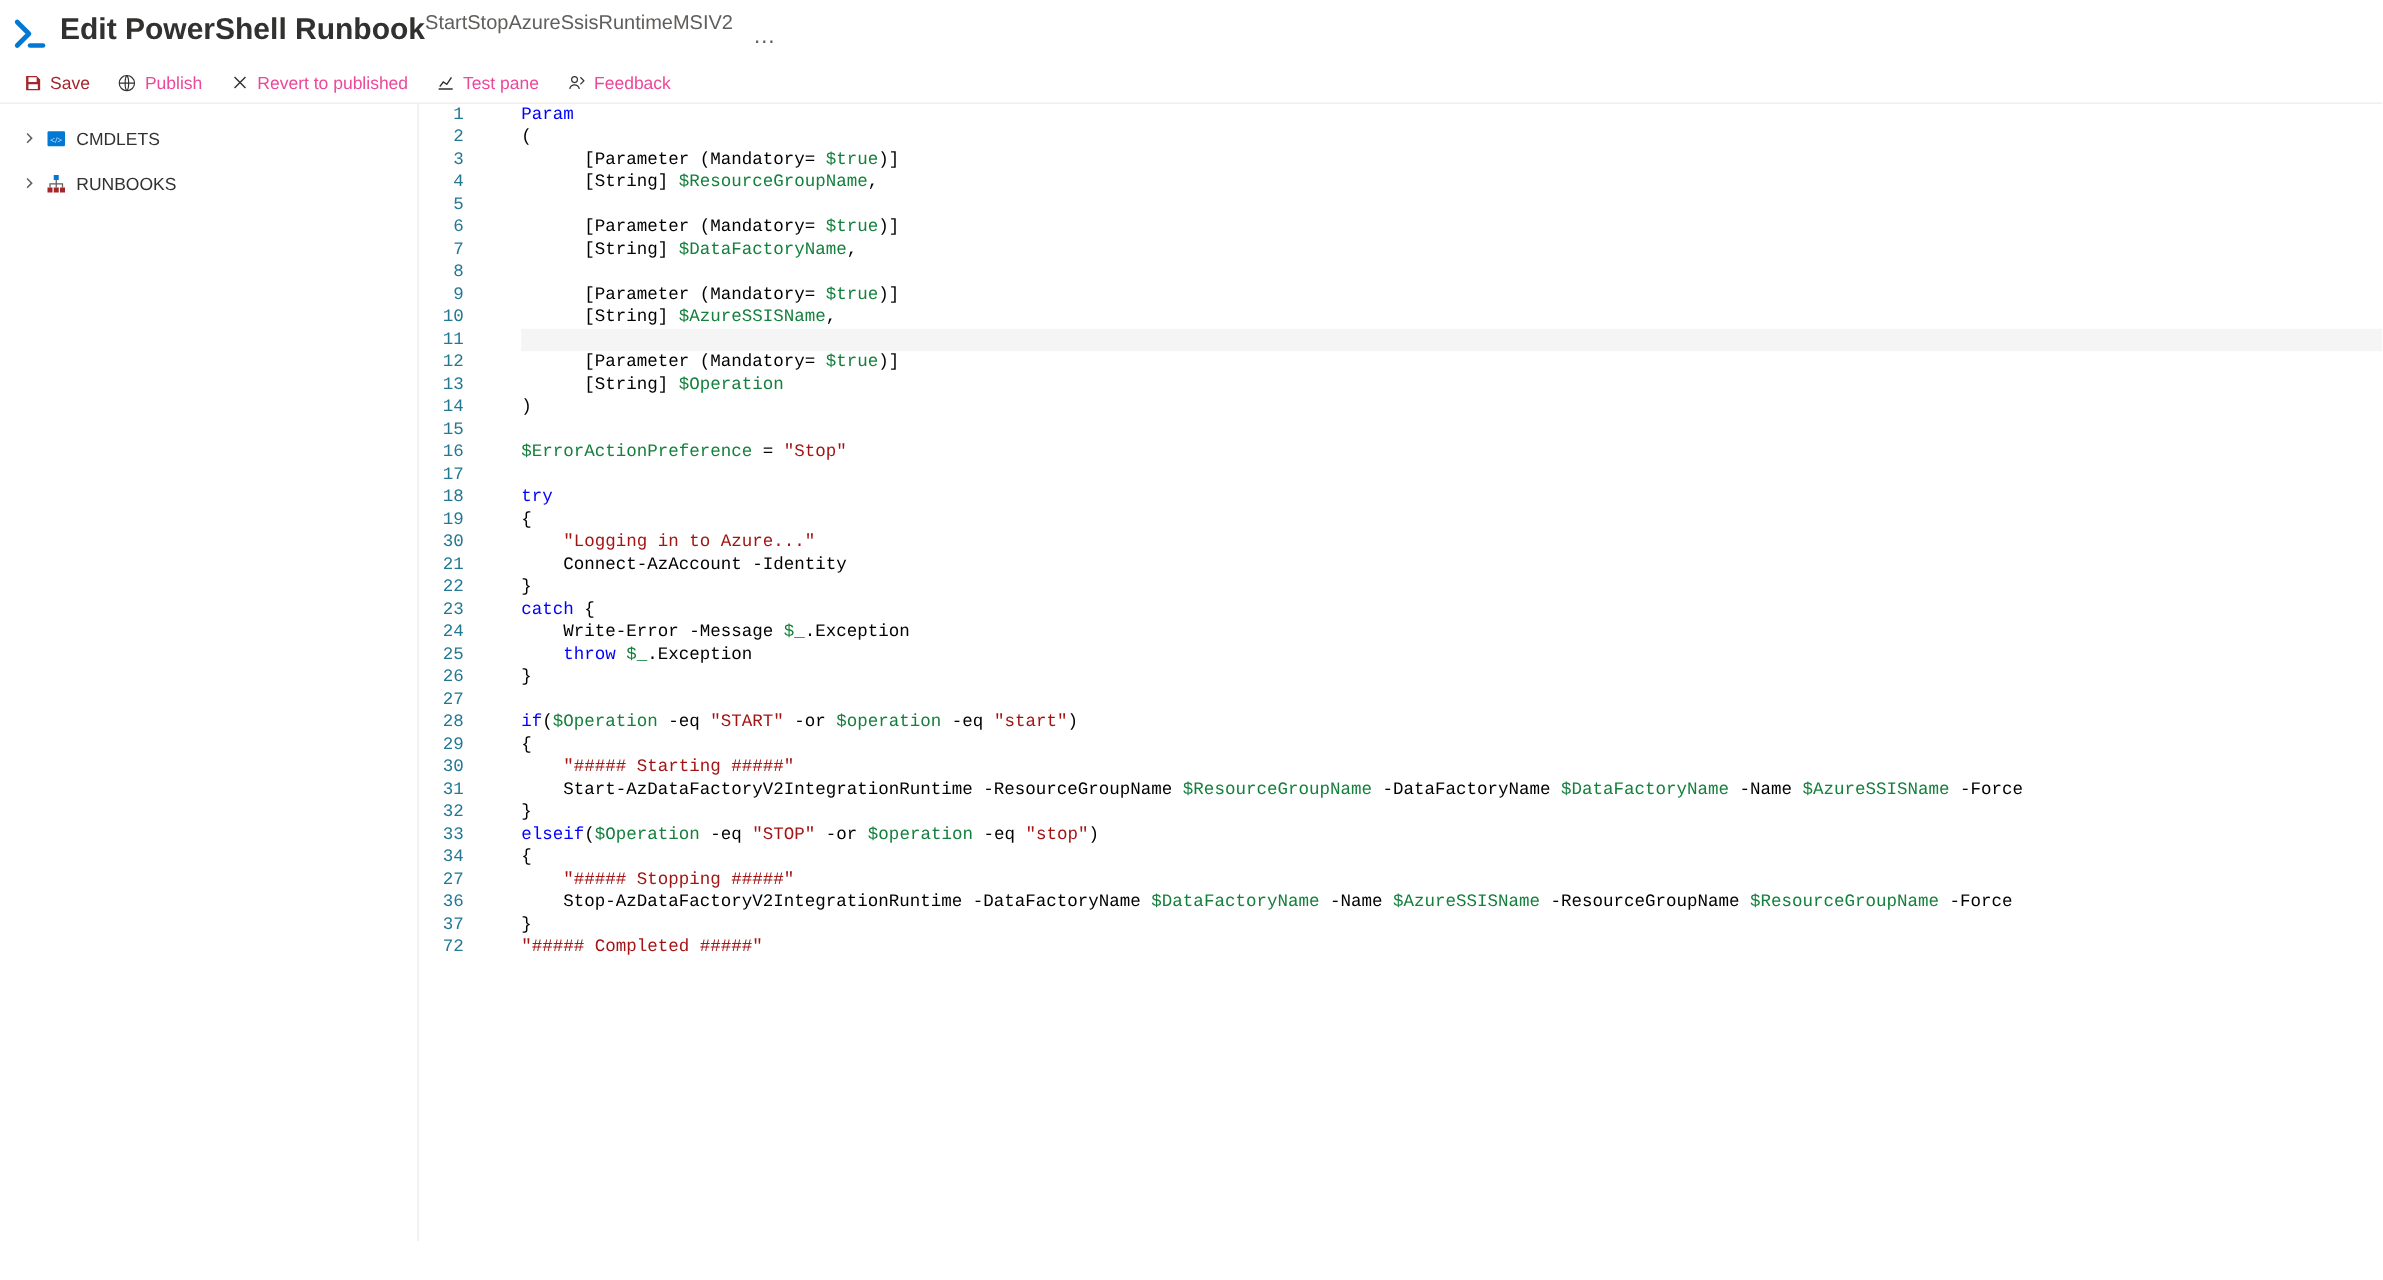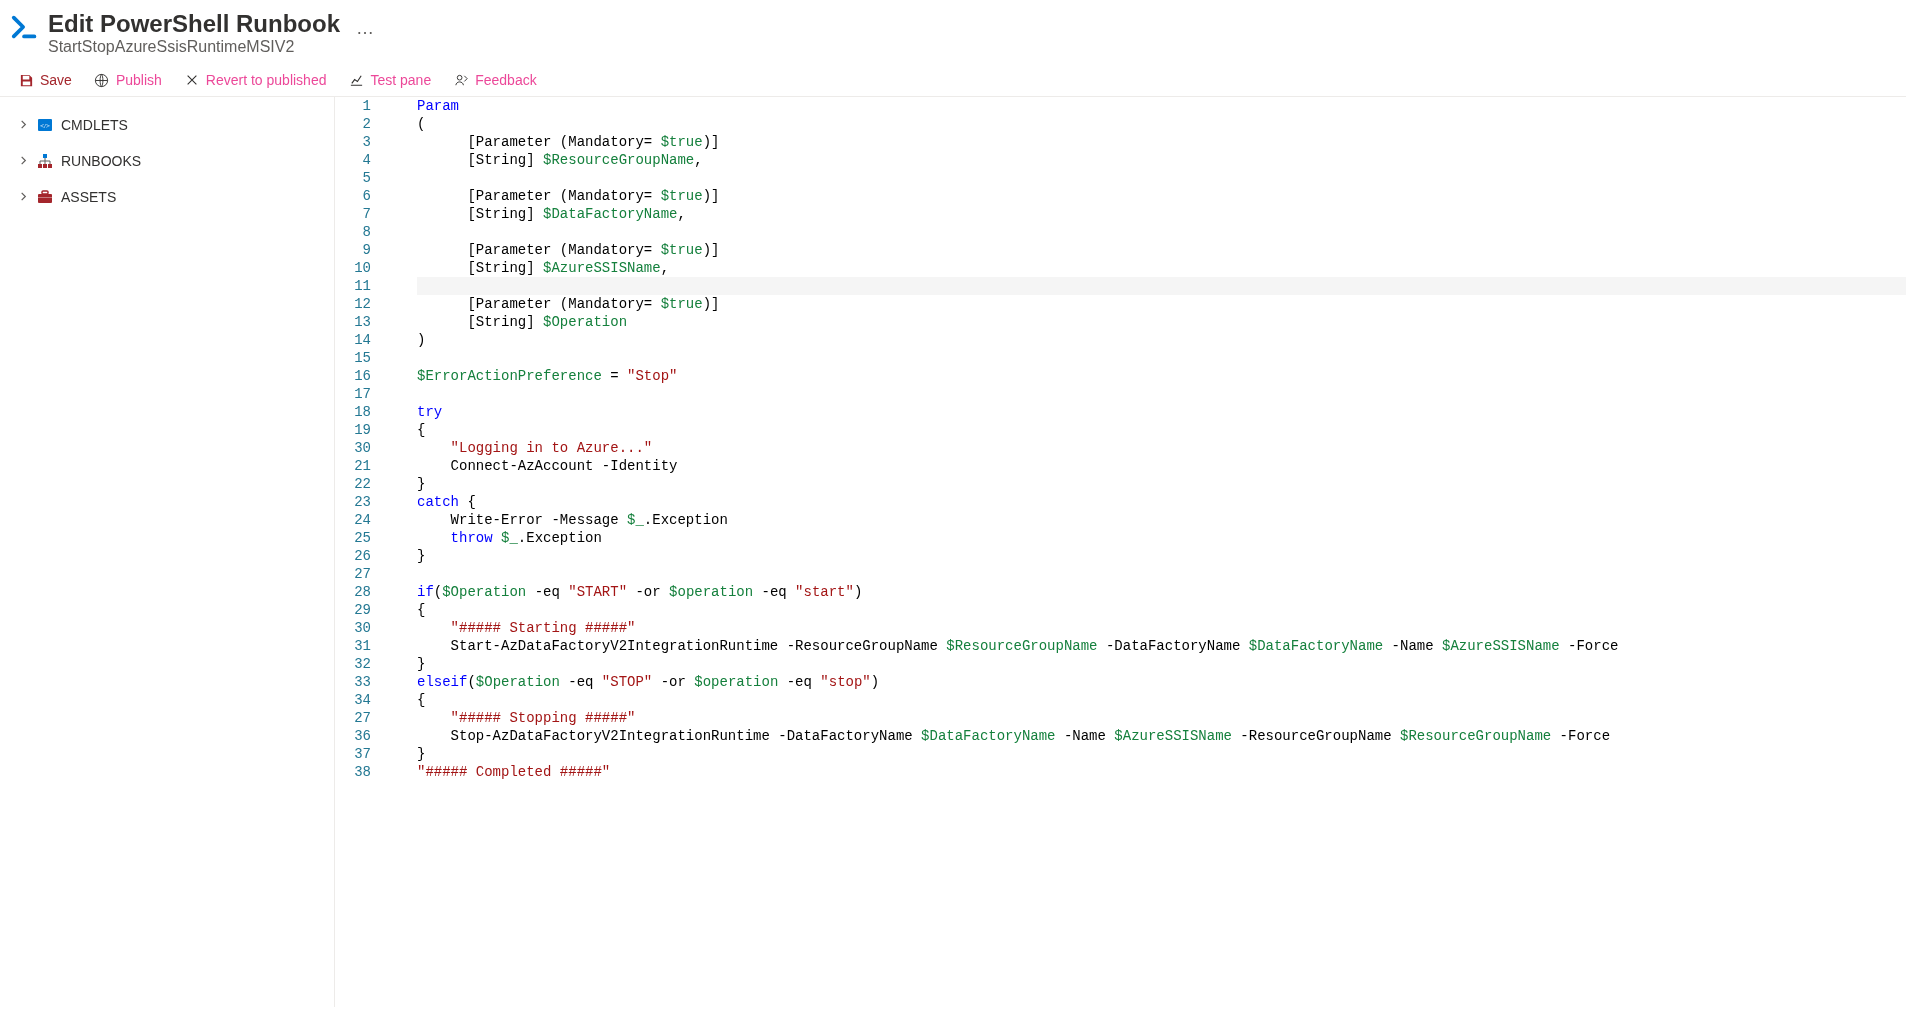--- a/index.html
+++ b/index.html
@@ -13,21 +13,21 @@
   .header {
     display: flex;
     align-items: flex-start;
     padding: 10px 14px 8px 10px;
   }
   .header-icon {
     width: 30px; height: 30px;
     margin-right: 8px;
     margin-top: 2px;
   }
-  .header-titles { display: flex; flex-direction: column; }
+  .header-titles { display: flex; flex-direction: row; }
   .page-title {
     font-size: 24px;
     font-weight: 600;
     color: #323130;
   }
   .page-subtitle {
     font-size: 16px;
     color: #605e5c;
     margin-top: 0px;
   }
@@ -199,35 +199,20 @@
       <span class="tree-icon">
         <svg viewBox="0 0 16 16" width="16" height="16">
             <rect x="6" y="1" width="4" height="4" fill="#0078d4"></rect>
             <rect x="1" y="11" width="4" height="4" fill="#a4262c"></rect>
             <rect x="6" y="11" width="4" height="4" fill="#a4262c"></rect>
             <rect x="11" y="11" width="4" height="4" fill="#a4262c"></rect>
             <path d="M8 5v3M3 11V8h10v3M8 8v3" stroke="#605e5c" stroke-width="1" fill="none"></path>
           </svg>
       </span>
       <span>RUNBOOKS</span>
-    </div>
-    <div class="tree-item">
-      <span class="tree-chevron">
-        <svg viewBox="0 0 12 12" width="11" height="11">
-            <path d="M4 2l4 4-4 4" fill="none" stroke="#605e5c" stroke-width="1.3"></path>
-          </svg>
-      </span>
-      <span class="tree-icon">
-        <svg viewBox="0 0 16 16" width="16" height="16">
-            <rect x="1" y="5" width="14" height="9" rx="1" fill="#a4262c"></rect>
-            <rect x="5" y="2" width="6" height="3" rx="1" fill="none" stroke="#a4262c" stroke-width="1.5"></rect>
-            <rect x="1" y="8" width="14" height="1" fill="#fff" opacity="0.4"></rect>
-          </svg>
-      </span>
-      <span>ASSETS</span>
     </div>
   </div>
 
   <div class="editor">
     <div class="gutter" id="gutter">
         <div class="ln">1</div>
         <div class="ln">2</div>
         <div class="ln">3</div>
         <div class="ln">4</div>
         <div class="ln">5</div>
@@ -256,17 +241,17 @@
         <div class="ln">28</div>
         <div class="ln">29</div>
         <div class="ln">30</div>
         <div class="ln">31</div>
         <div class="ln">32</div>
         <div class="ln">33</div>
         <div class="ln">34</div>
         <div class="ln">27</div>
         <div class="ln">36</div>
         <div class="ln">37</div>
-        <div class="ln">38</div>
+        <div class="ln">72</div>
       </div>
     <div class="code" id="code"><div class="line"><span class="tk-kw">Param</span></div><div class="line"><span class="tk-default">(</span></div><div class="line"><span class="tk-default">      [Parameter (Mandatory= </span><span class="tk-var">$true</span><span class="tk-default">)]</span></div><div class="line"><span class="tk-default">      [String] </span><span class="tk-var">$ResourceGroupName</span><span class="tk-default">,</span></div><div class="line">&nbsp;</div><div class="line"><span class="tk-default">      [Parameter (Mandatory= </span><span class="tk-var">$true</span><span class="tk-default">)]</span></div><div class="line"><span class="tk-default">      [String] </span><span class="tk-var">$DataFactoryName</span><span class="tk-default">,</span></div><div class="line">&nbsp;</div><div class="line"><span class="tk-default">      [Parameter (Mandatory= </span><span class="tk-var">$true</span><span class="tk-default">)]</span></div><div class="line"><span class="tk-default">      [String] </span><span class="tk-var">$AzureSSISName</span><span class="tk-default">,</span></div><div class="line current">&nbsp;</div><div class="line"><span class="tk-default">      [Parameter (Mandatory= </span><span class="tk-var">$true</span><span class="tk-default">)]</span></div><div class="line"><span class="tk-default">      [String] </span><span class="tk-var">$Operation</span></div><div class="line"><span class="tk-default">)</span></div><div class="line">&nbsp;</div><div class="line"><span class="tk-var">$ErrorActionPreference</span><span class="tk-default"> = </span><span class="tk-str">"Stop"</span></div><div class="line">&nbsp;</div><div class="line"><span class="tk-kw">try</span></div><div class="line"><span class="tk-default">{</span></div><div class="line"><span class="tk-default">    </span><span class="tk-str">"Logging in to Azure..."</span></div><div class="line"><span class="tk-default">    Connect-AzAccount -Identity</span></div><div class="line"><span class="tk-default">}</span></div><div class="line"><span class="tk-kw">catch</span><span class="tk-default"> {</span></div><div class="line"><span class="tk-default">    Write-Error -Message </span><span class="tk-var">$_</span><span class="tk-default">.Exception</span></div><div class="line"><span class="tk-default">    </span><span class="tk-kw">throw</span><span class="tk-default"> </span><span class="tk-var">$_</span><span class="tk-default">.Exception</span></div><div class="line"><span class="tk-default">}</span></div><div class="line">&nbsp;</div><div class="line"><span class="tk-kw">if</span><span class="tk-default">(</span><span class="tk-var">$Operation</span><span class="tk-default"> -eq </span><span class="tk-str">"START"</span><span class="tk-default"> -or </span><span class="tk-var">$operation</span><span class="tk-default"> -eq </span><span class="tk-str">"start"</span><span class="tk-default">)</span></div><div class="line"><span class="tk-default">{</span></div><div class="line"><span class="tk-default">    </span><span class="tk-str">"##### Starting #####"</span></div><div class="line"><span class="tk-default">    Start-AzDataFactoryV2IntegrationRuntime -ResourceGroupName </span><span class="tk-var">$ResourceGroupName</span><span class="tk-default"> -DataFactoryName </span><span class="tk-var">$DataFactoryName</span><span class="tk-default"> -Name </span><span class="tk-var">$AzureSSISName</span><span class="tk-default"> -Force</span></div><div class="line"><span class="tk-default">}</span></div><div class="line"><span class="tk-kw">elseif</span><span class="tk-default">(</span><span class="tk-var">$Operation</span><span class="tk-default"> -eq </span><span class="tk-str">"STOP"</span><span class="tk-default"> -or </span><span class="tk-var">$operation</span><span class="tk-default"> -eq </span><span class="tk-str">"stop"</span><span class="tk-default">)</span></div><div class="line"><span class="tk-default">{</span></div><div class="line"><span class="tk-default">    </span><span class="tk-str">"##### Stopping #####"</span></div><div class="line"><span class="tk-default">    Stop-AzDataFactoryV2IntegrationRuntime -DataFactoryName </span><span class="tk-var">$DataFactoryName</span><span class="tk-default"> -Name </span><span class="tk-var">$AzureSSISName</span><span class="tk-default"> -ResourceGroupName </span><span class="tk-var">$ResourceGroupName</span><span class="tk-default"> -Force</span></div><div class="line"><span class="tk-default">}</span></div><div class="line"><span class="tk-str">"##### Completed #####"</span></div></div>
   </div>
 </div>
 
 </body></html>

